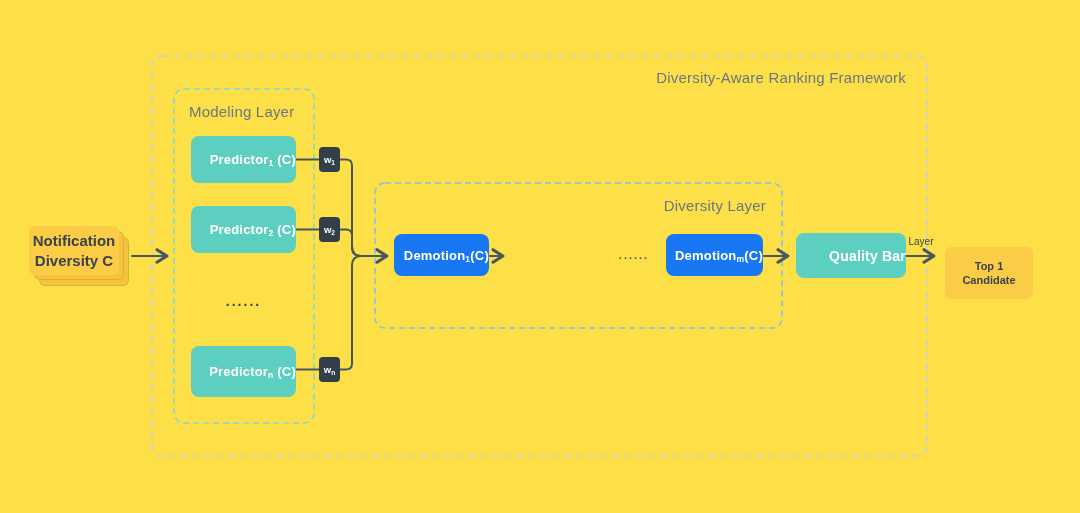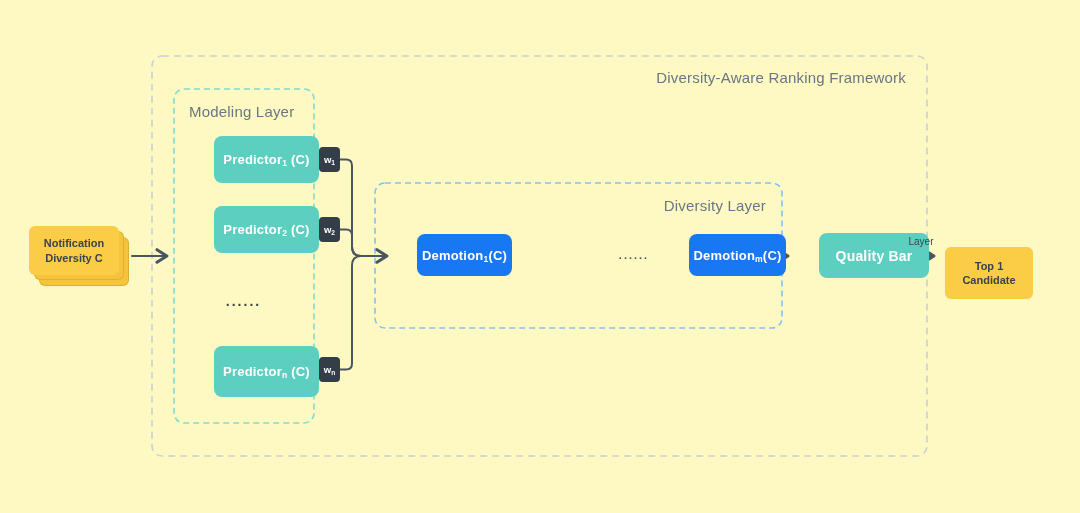--- a/index.html
+++ b/index.html
@@ -3,38 +3,38 @@
 <meta charset="utf-8">
 <style>
   :root{
     --teal:#5DCFC0; --blue:#1877F2; --yellow:#FBCC45; --yellow-edge:#E5B830;
     --dark:#333E48; --line:#4A565F; --label:#6A7683; --text-dark:#3A434D;
     --outer-border:#C9D0D8; --modeling-border:#82DACD; --diversity-border:#85C0EE;
   }
   *{margin:0;padding:0;box-sizing:border-box;}
   html,body{background:#fff;}
   body{font-family:"Liberation Sans","DejaVu Sans",sans-serif;}
-  .canvas{position:relative;width:1080px;height:513px;background:#fef9c3;overflow:hidden;padding-left:8px;}
+  .canvas{position:relative;width:1080px;height:513px;background:#fde047;overflow:hidden;padding-left:8px;}
   svg.wires{position:absolute;left:0;top:0;pointer-events:none;}
   .abs{position:absolute;}
   .layer-label{font-size:15px;color:var(--label);letter-spacing:.2px;}
-  .node{display:flex;align-items:center;justify-content:center;text-align:center;
-        color:#fff;font-size:13px;font-weight:600;letter-spacing:.2px;margin-left:23px;}
+  .node{display:flex;align-items:center;justify-content:flex-end;text-align:center;
+        color:#fff;font-size:13px;font-weight:600;letter-spacing:.2px;}
   .node sub{font-size:.66em;vertical-align:-0.28em;line-height:0;}
   .teal-node{background:var(--teal);border-radius:8px;}
   .blue-node{background:var(--blue);border-radius:8px;}
   .blue-node .c-suffix{font-weight:700;}
   .w-chip{background:var(--dark);border-radius:4px;color:#fff;font-size:9.5px;font-weight:600;
           display:flex;align-items:center;justify-content:center;}
   .w-chip sub{font-size:.7em;vertical-align:-0.25em;line-height:0;}
   .dots{color:var(--text-dark);font-weight:700;letter-spacing:2px;text-align:center;}
   .card{background:var(--yellow);border-radius:6px;}
   .card.back{border:1px solid rgba(0,0,0,0.10);background:#F6C43C;}
   .card-text{display:flex;flex-direction:column;align-items:center;justify-content:center;
-             color:var(--text-dark);font-size:11px;font-weight:700;line-height:1.3;text-align:center;}
+             color:var(--text-dark);font-size:15px;font-weight:700;line-height:1.3;text-align:center;}
   .send{font-size:10px;color:var(--text-dark);text-align:center;}
   .quality{font-size:14px;font-weight:700;}
 </style>
 </head>
 <body>
 
 <div class="canvas">
 
   <svg class="wires" width="1080" height="513" viewBox="0 0 1080 513">
     <defs>

